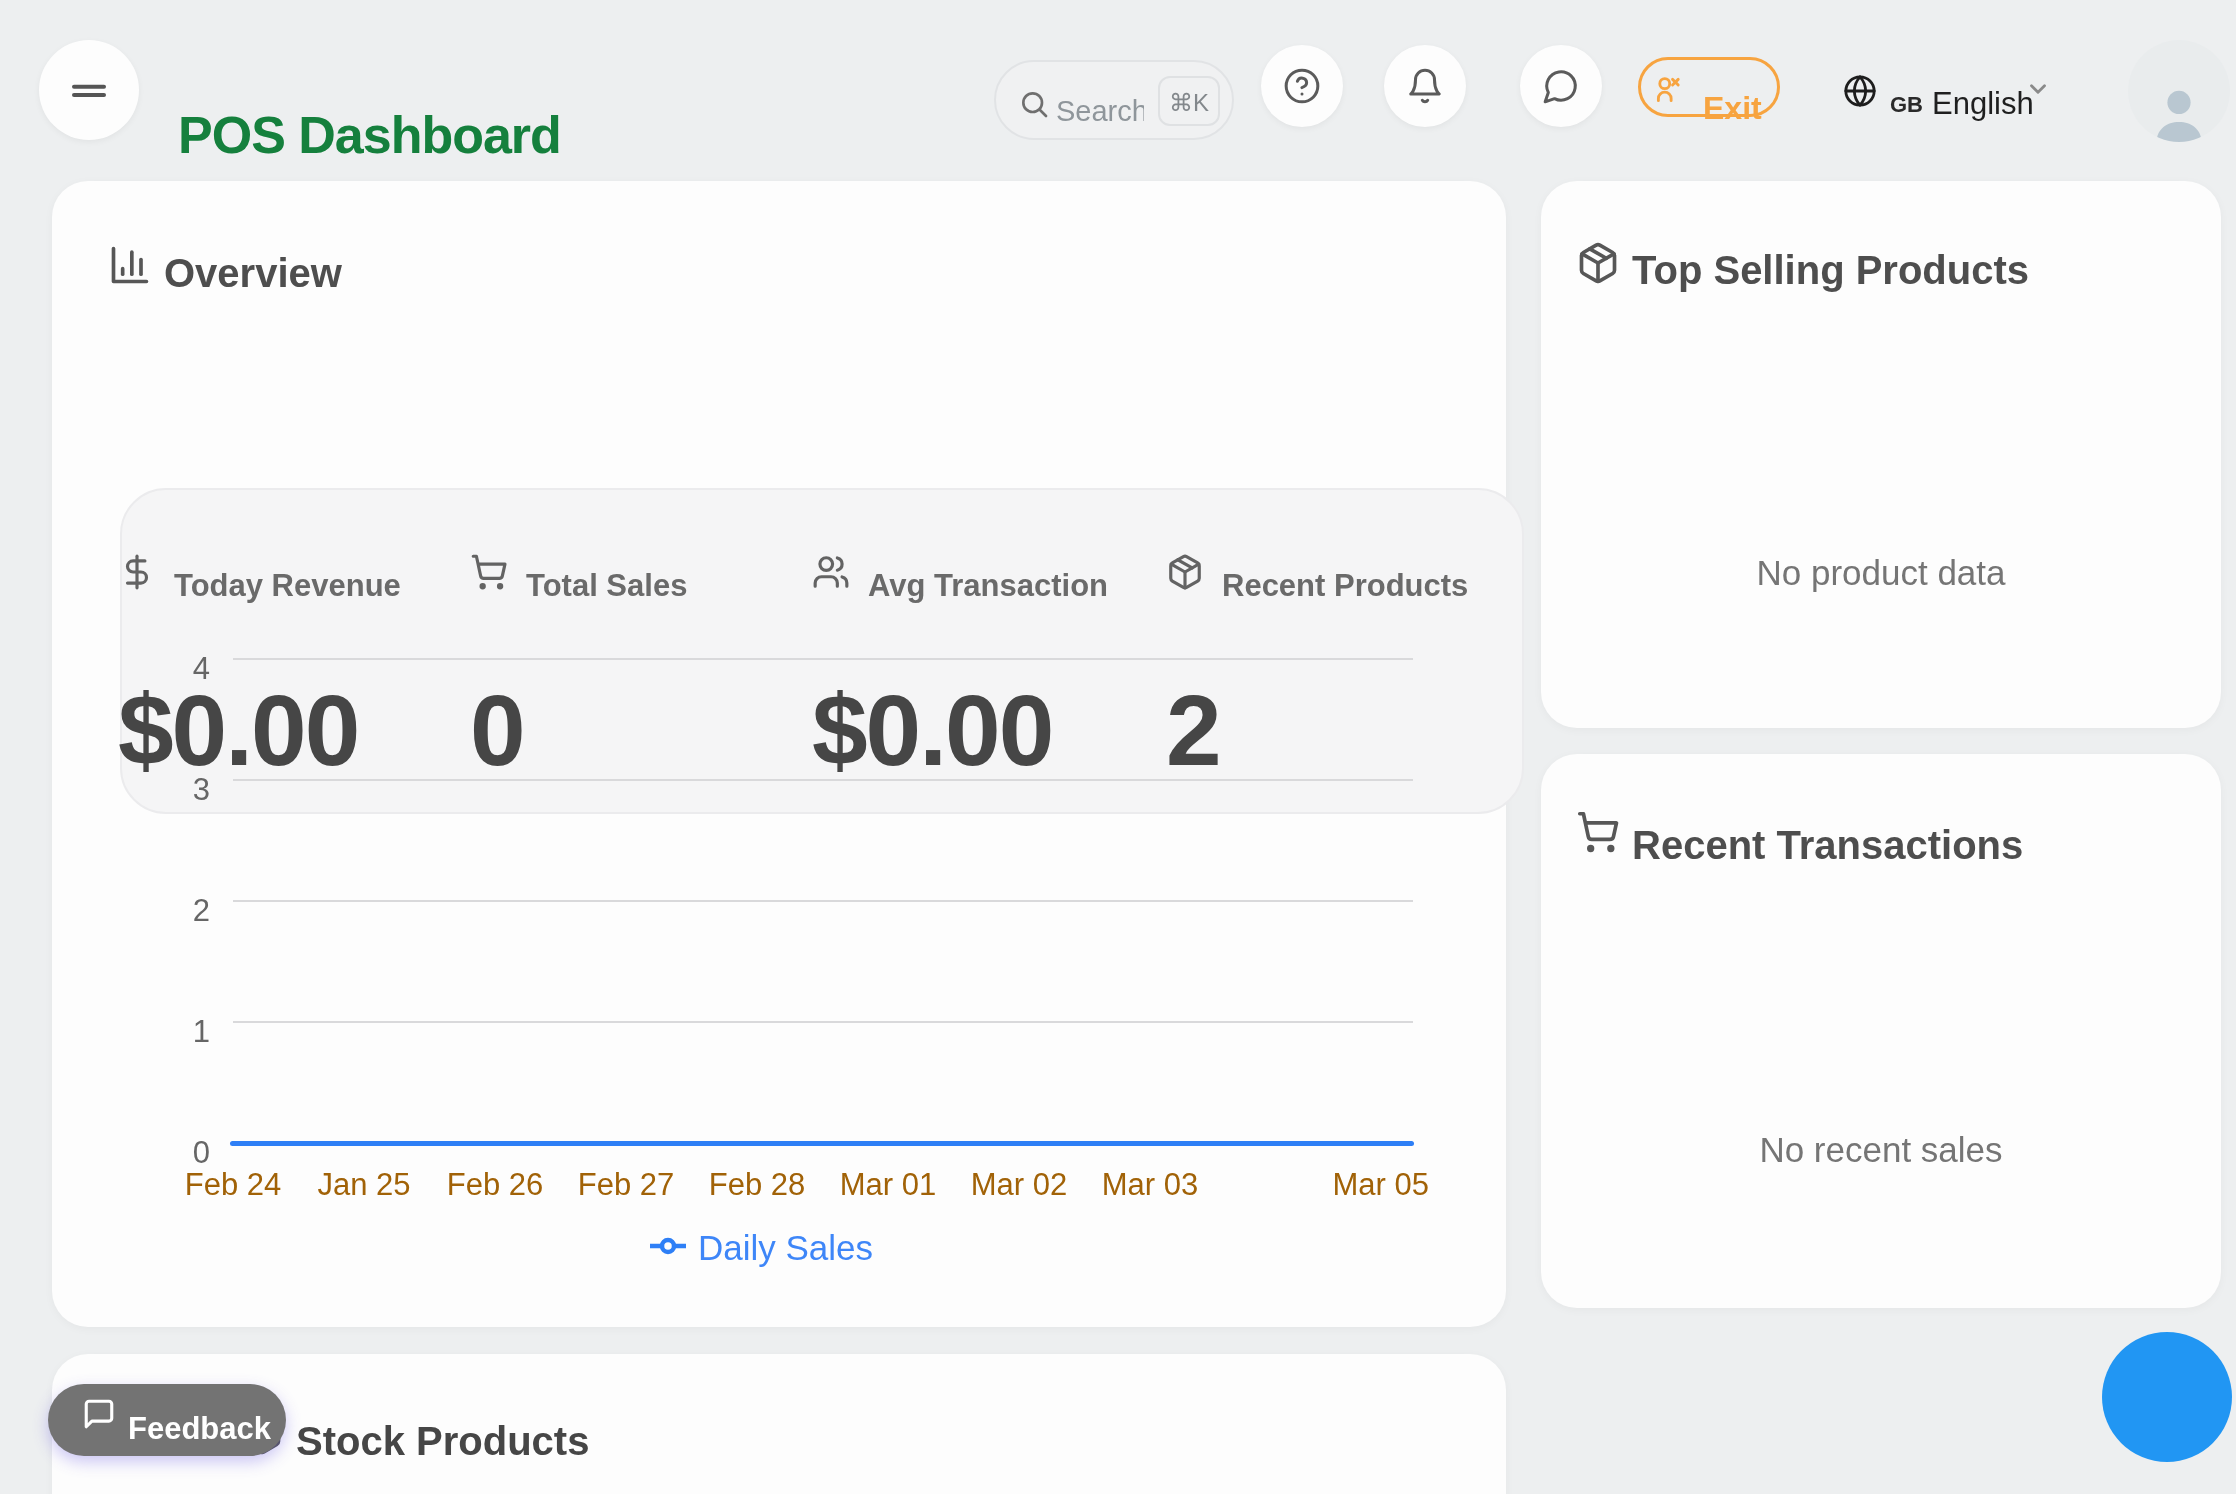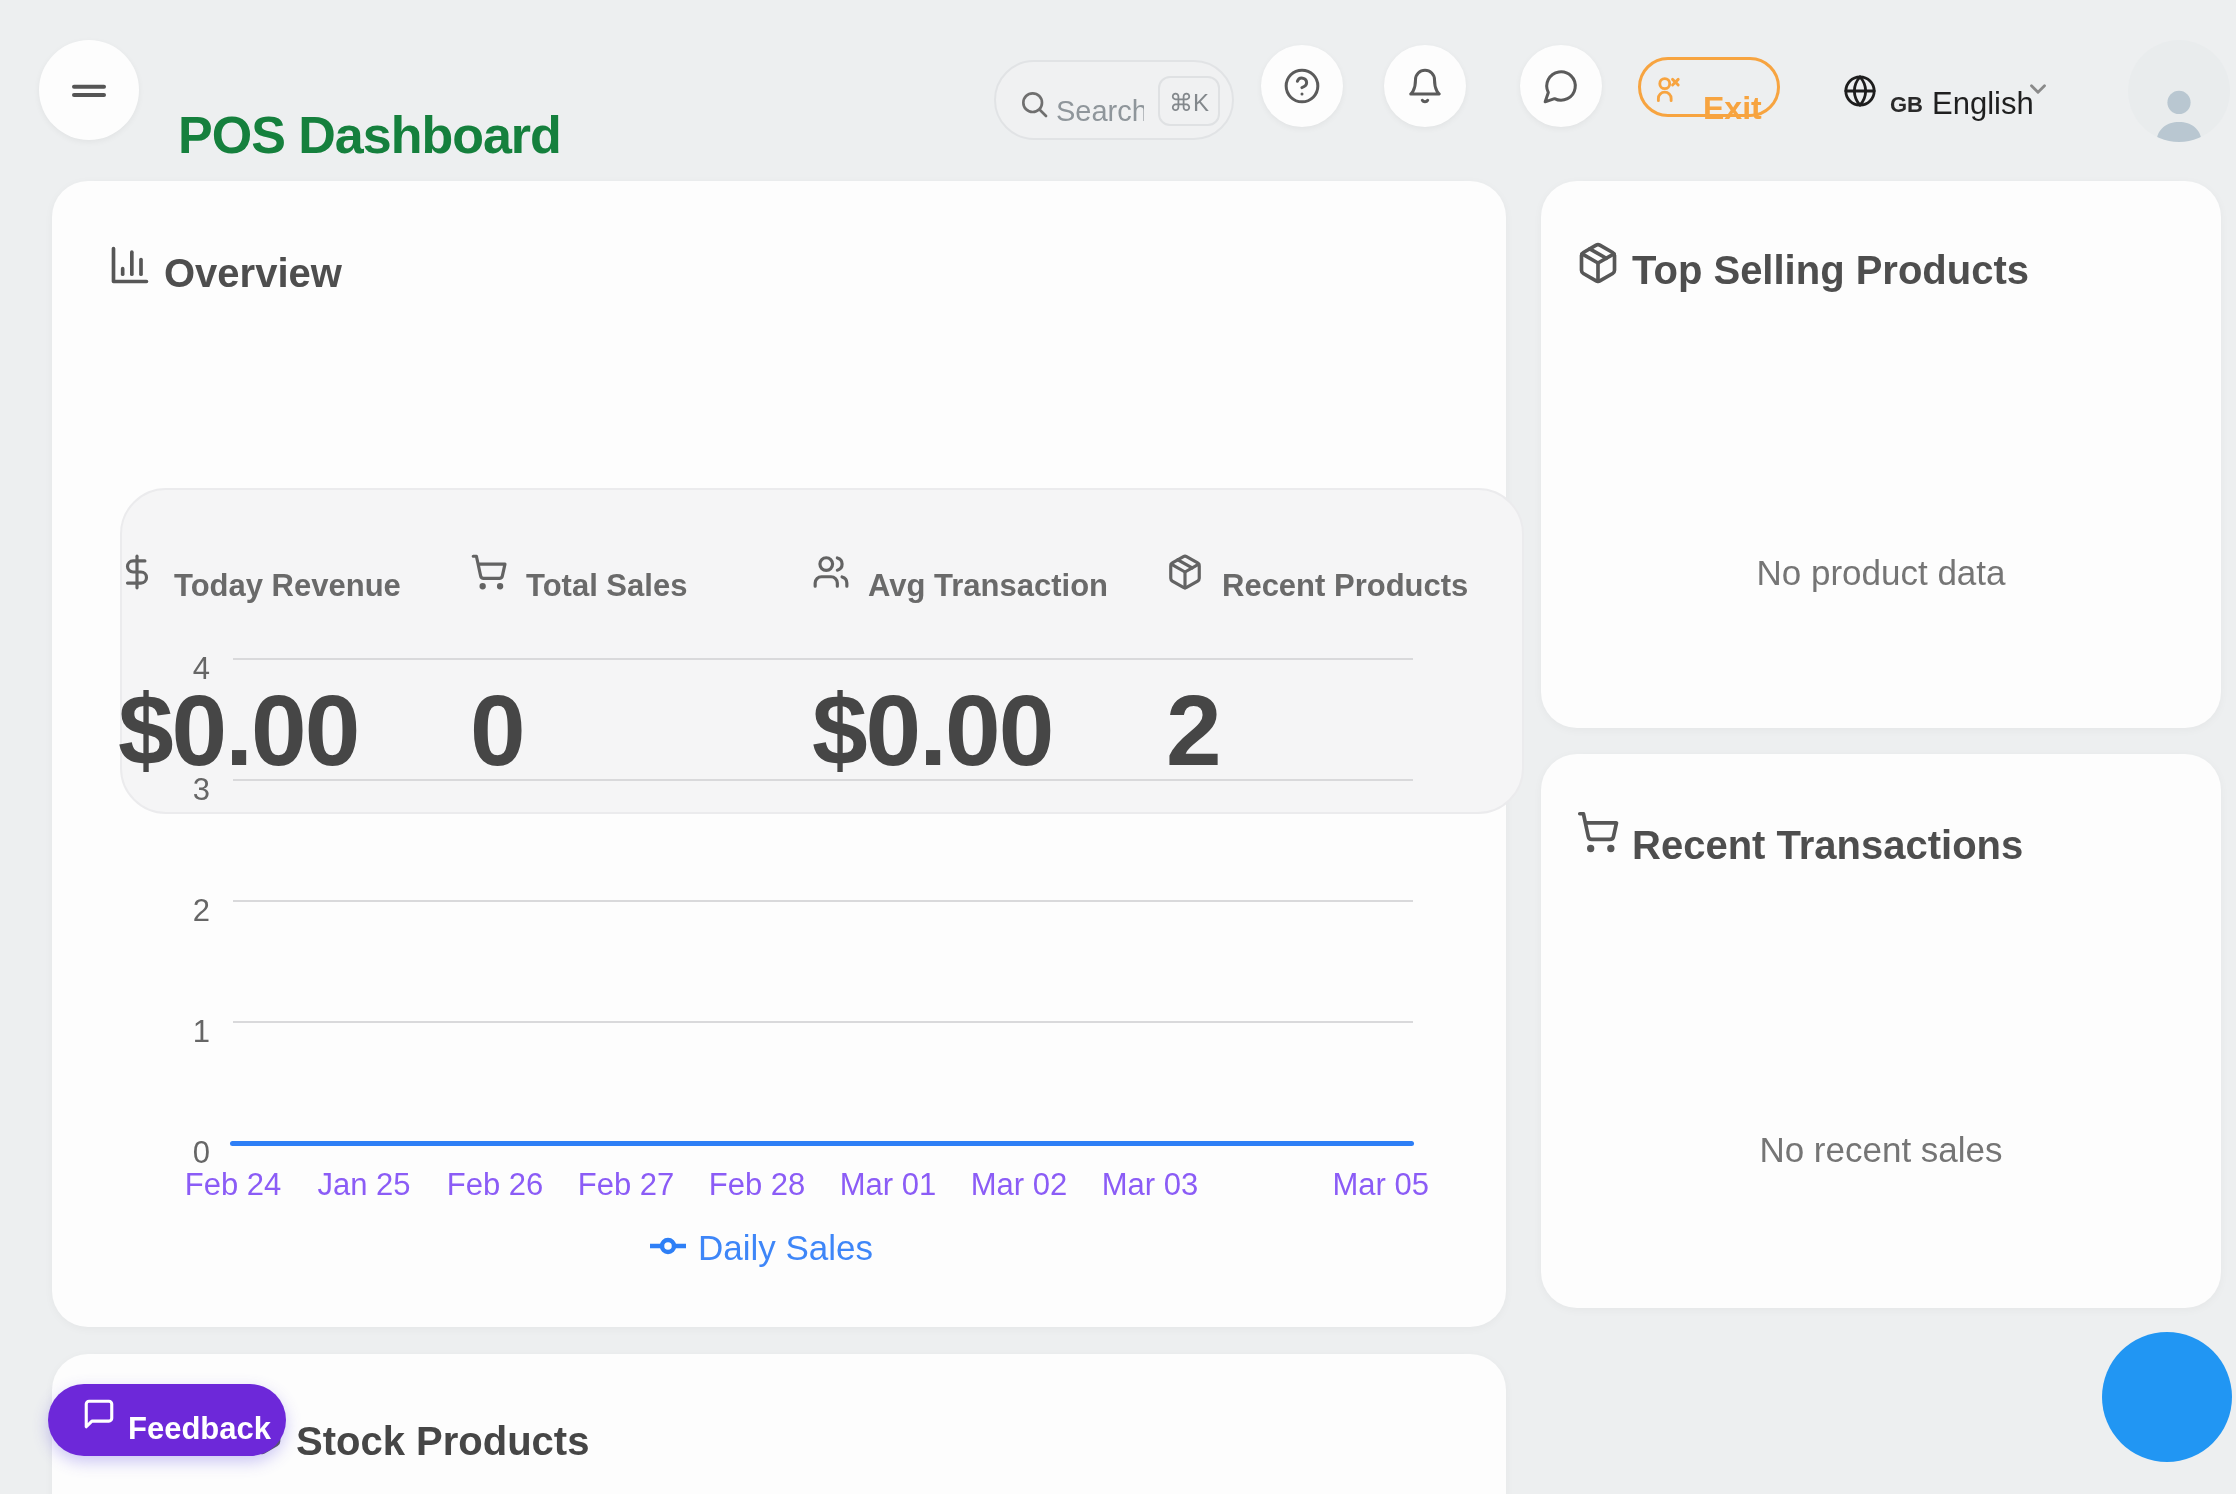--- a/index.html
+++ b/index.html
@@ -48,29 +48,29 @@
   .stats-panel { position:absolute; left:68px; top:307px; width:1404px; height:326px;
     border-radius:46px; background:#f5f5f6; border:2px solid #ebebed; }
   .stat-label { position:absolute; top:372px; display:flex; align-items:flex-start; color:#636363; }
   .stat-label .txt { margin-left:18px; margin-top:16px; font-size:31px; line-height:34px; font-weight:600; color:#6a6a6a; white-space:nowrap; }
   .stat-value { position:absolute; top:494px; font-size:100px; line-height:110px; font-weight:700;
     color:#464646; letter-spacing:-2px; white-space:nowrap; }
 
   
   .gridline { position:absolute; left:233px; width:1180px; height:2px; background:#d9d9db; }
   .ytick { position:absolute; left:150px; width:60px; text-align:right; font-size:31px; line-height:36px; color:#666; }
-  .xtick { position:absolute; top:1166px; font-size:31px; line-height:38px; color:#8b5cf6; transform:translateX(-50%); white-space:nowrap; }
+  .xtick { position:absolute; top:1166px; font-size:31px; line-height:38px; color:#a16207; transform:translateX(-50%); white-space:nowrap; }
   .xtick.last { transform:translateX(-100%); }
   .zero-line { position:absolute; left:230px; top:1141px; width:1184px; height:5px; border-radius:3px; background:#2e7ff6; }
   .legend { position:absolute; left:648px; top:1226px; display:flex; align-items:flex-start; cursor:pointer; }
   .legend .ltxt { margin-left:10px; margin-top:2px; font-size:35px; line-height:40px; color:#3e86f8; }
 
   
   .feedback-btn { position:absolute; left:48px; top:1384px; width:238px; height:72px; border-radius:36px;
-    border:none; background:#6d28d9; cursor:pointer; box-shadow:0 6px 16px rgba(88,73,224,.30); padding:0; }
+    border:none; background:#737373; cursor:pointer; box-shadow:0 6px 16px rgba(88,73,224,.30); padding:0; }
   .feedback-btn .fb-ic { position:absolute; left:34px; top:13px; color:#ffffff; }
   .feedback-btn .fb-lbl { position:absolute; left:80px; top:28px; font-size:31px; line-height:34px; font-weight:700; color:#ffffff; }
   .fab { position:absolute; left:2102px; top:1332px; width:130px; height:130px; border-radius:50%;
     background:#2196f3; border:none; cursor:pointer; }
 </style>
 </head>
 <body>
 
 <div class="screen">
 

